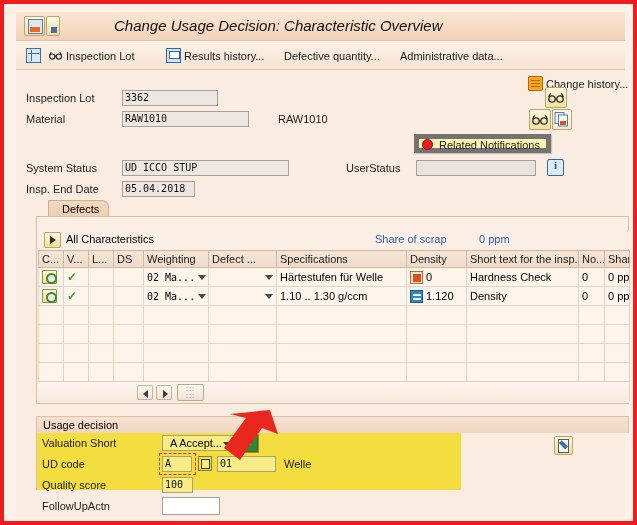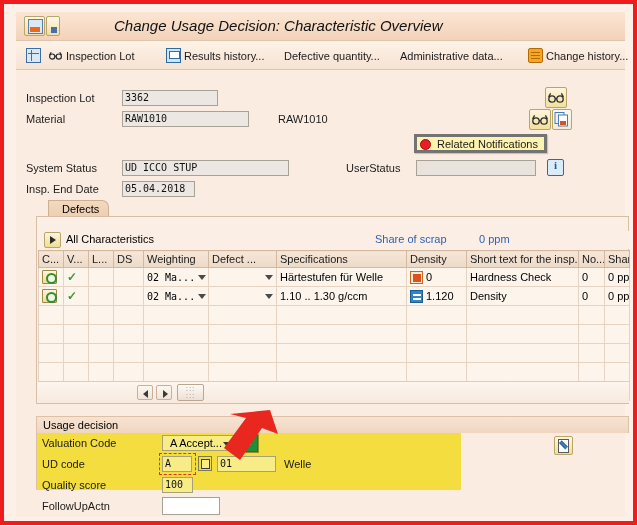--- a/index.html
+++ b/index.html
@@ -114,22 +114,22 @@
     background:#dcebf9; border:1px solid #2f6ba3; border-radius:2px;
   }
   .infobtn:after{
     content:"i"; position:absolute; left:0; top:-1px; width:15px;
     text-align:center; font-size:11px; font-weight:bold; color:#1b5c9e;
     font-family:"Liberation Serif", serif;
   }
 
   .tooltip {
     position: absolute;
-    background: #fdf3b0; border: 3px solid #737373;
-    height: 19px; display:flex; align-items:flex-end;
+    background: #fdf3b0; border: 5px solid #737373;
+    height: 19px; display:flex; align-items:flex-start;
     padding: 0 6px 0 3px; font-size: 11px; color:#1b1b1b;
     white-space: nowrap; box-shadow: 1px 1px 1px rgba(0,0,0,.18);
   }
   .tt-dot { width:11px;height:11px;border-radius:50%;background:#ec1c24;
             border:1px solid #9b0f14; margin-right:6px; flex:none;}
 
   
   .tabstrip { position:absolute; left:20px; top:188px; width:580px; height:17px; }
   .tab {
     position:absolute; top:0; height:26px;
@@ -359,21 +359,21 @@
     <div class="tb-item" style="left:150px;">
       <span class="tb-ico ico-monitor"></span>
       <span>Results history...</span>
     </div>
     <div class="tb-item" style="left:268px;">
       <span>Defective quantity...</span>
     </div>
     <div class="tb-item" style="left:384px;">
       <span>Administrative data...</span>
     </div>
-    <div class="tb-item" style="left:512px;">
+    <div class="tb-item" style="left:512px;margin-top:28px;">
       <span class="tb-ico ico-scroll"></span>
       <span>Change history...</span>
     </div>
   </div>
 
   <div class="lbl" style="left:10px; top:80px;">Inspection Lot</div>
   <div class="fld" style="left:106px; top:78px; width:96px;">3362</div>
 
   <div class="lbl" style="left:10px; top:101px;">Material</div>
   <div class="fld" style="left:106px; top:99px; width:127px;">RAW1010</div>
@@ -612,21 +612,21 @@
       <div class="navbtn left" style="left:99px;"></div>
       <div class="navbtn right" style="left:118px;"></div>
       <div class="dotsbtn">:::<br>:::</div>
     </div>
   </div>
 
   <div class="ud-section">
     <div class="ud-header">Usage decision</div>
     <div class="ud-yellow"></div>
 
-    <div class="ud-lbl" style="left:6px; top:21px;">Valuation Code</div>
+    <div class="ud-lbl" style="left:6px; top:21px;">Valuation Short</div>
     <div class="ud-combo" style="left:126px; top:19px; width:73px;padding-left:7px;">
       <span>A Accept...</span>
       <span class="arw"></span>
     </div>
     <div class="greeninfo" style="left:205px; top:19px;"></div>
 
     <div class="ud-lbl" style="left:6px; top:42px;">UD code</div>
     <div class="ud-input" style="left:126px; top:40px; width:30px;">A</div>
     <div class="dashbox" style="left:123px; top:37px; width:37px; height:22px;"></div>
     <div class="matchbtn" style="left:162px; top:40px;"></div>

